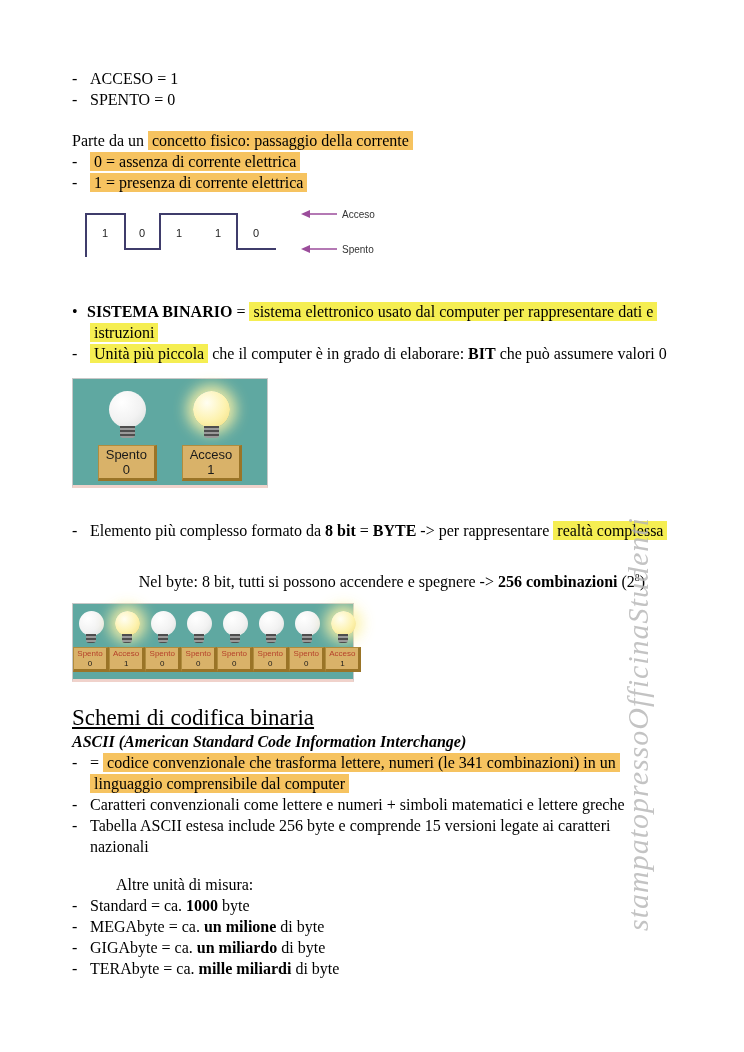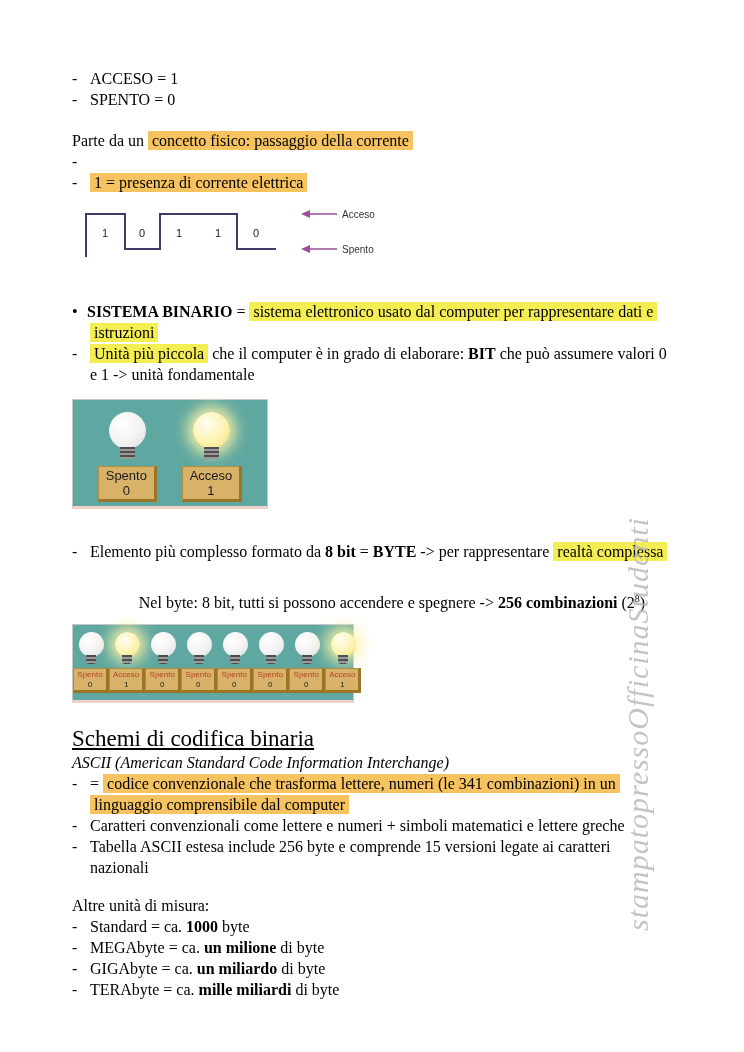--- a/index.html
+++ b/index.html
@@ -7,21 +7,21 @@
     position:relative; width:744px; height:1052px; background:#ffffff;
     font-family:"Liberation Serif", serif; font-size:16px; color:#000;
     overflow:hidden;
   }
   .doc { position:absolute; top:68px; left:72px; width:640px; }
   .line { position:relative; line-height:21px; min-height:21px; white-space:nowrap; }
   .line.indent { padding-left:18px; }
   .line.bullet-ind { padding-left:15px; }
   .marker { position:absolute; left:0; top:0; }
   .run.b  { font-weight:bold; }
-  .run.bi { font-weight:normal; font-style:italic; }
+  .run.bi { font-weight:bold; font-style:italic; }
   .run.u  { text-decoration:underline; font-size:23px; }
   .run.sup{ vertical-align:super; font-size:10px; font-weight:normal; }
   .run.hl { padding:1px 4px; }
   .run.hl-o { background:var(--hl-o); }
   .run.hl-y { background:var(--hl-y); }
   .heading { line-height:23px; min-height:23px; }
 
   
   .wavefig { margin-left:12px; }
 
@@ -64,40 +64,39 @@
   }
 </style>
 </head>
 <body>
 
 <div class="page" style="--hl-o: #f6c360; --hl-y: #f5ee52; --teal: #5fa8a1; --plaque: #d9b269; --wm: #b5b5b5;">
   <div class="doc" id="doc-body">
       <div class="line indent"><span class="marker">-</span><span class="run">ACCESO = 1</span></div>
       <div class="line indent"><span class="marker">-</span><span class="run">SPENTO = 0</span></div>
       <div class="line" style="margin-top: 20px;"><span class="run">Parte da un </span><span class="run hl hl-o">concetto fisico: passaggio della corrente</span></div>
-      <div class="line indent"><span class="marker">-</span></div>
+      <div class="line indent"><span class="marker">-</span><span class="run hl hl-o">0 = assenza di corrente elettrica</span></div>
       <div class="line indent"><span class="marker">-</span><span class="run hl hl-o">1 = presenza di corrente elettrica</span></div>
       <div class="wavefig" style="margin-top: 6px;"><svg width="310" height="72">
           <polyline points="2,58 2,15 41,15 41,50 76,50 76,15 153,15 153,50 192,50" fill="none" stroke="#3f3c6b" stroke-width="2"></polyline>
           <text x="21" y="38" font-family="Liberation Sans, sans-serif" font-size="11" fill="#222" text-anchor="middle">1</text>
           <text x="58" y="38" font-family="Liberation Sans, sans-serif" font-size="11" fill="#222" text-anchor="middle">0</text>
           <text x="95" y="38" font-family="Liberation Sans, sans-serif" font-size="11" fill="#222" text-anchor="middle">1</text>
           <text x="134" y="38" font-family="Liberation Sans, sans-serif" font-size="11" fill="#222" text-anchor="middle">1</text>
           <text x="172" y="38" font-family="Liberation Sans, sans-serif" font-size="11" fill="#222" text-anchor="middle">0</text>
           <line x1="225" y1="15" x2="253" y2="15" stroke="#9b4d9b" stroke-width="1.5"></line>
           <polygon points="217,15 226,11 226,19" fill="#9b4d9b"></polygon>
           <text x="258" y="19" font-family="Liberation Sans, sans-serif" font-size="10" fill="#333">Acceso</text>
           <line x1="225" y1="50" x2="253" y2="50" stroke="#9b4d9b" stroke-width="1.5"></line>
           <polygon points="217,50 226,46 226,54" fill="#9b4d9b"></polygon>
           <text x="258" y="54" font-family="Liberation Sans, sans-serif" font-size="10" fill="#333">Spento</text>
         </svg></div>
       <div class="line bullet-ind" style="margin-top: 26px;"><span class="marker">•</span><span class="run b">SISTEMA BINARIO</span><span class="run"> = </span><span class="run hl hl-y">sistema elettronico usato dal computer per rappresentare dati e</span></div>
       <div class="line indent"><span class="run hl hl-y">istruzioni</span></div>
       <div class="line indent"><span class="marker">-</span><span class="run hl hl-y">Unità più piccola</span><span class="run"> che il computer è in grado di elaborare: </span><span class="run b">BIT</span><span class="run"> che può assumere valori 0</span></div>
-      <div class="line indent"><span class="run">e 1 -&gt; unità fondamentale</span></div>
       <div class="fig fig-large" style="margin-top: 14px;">
         <div class="bulb-unit">
           <div class="glass"></div>
           <div class="base"></div>
           <div class="plaque">
             <div class="plq-word" style="color: rgb(26, 26, 26);">Spento</div>
             <div class="plq-num">0</div>
           </div>
         </div>
         <div class="bulb-unit">
@@ -177,20 +176,20 @@
           </div>
         </div>
       </div>
       <div class="line heading" style="margin-top: 24px;"><span class="run u">Schemi di codifica binaria</span></div>
       <div class="line"><span class="run bi">ASCII (American Standard Code Information Interchange)</span></div>
       <div class="line indent"><span class="marker">-</span><span class="run">= </span><span class="run hl hl-o">codice convenzionale che trasforma lettere, numeri (le 341 combinazioni) in un</span></div>
       <div class="line indent"><span class="run hl hl-o">linguaggio comprensibile dal computer</span></div>
       <div class="line indent"><span class="marker">-</span><span class="run">Caratteri convenzionali come lettere e numeri + simboli matematici e lettere greche</span></div>
       <div class="line indent"><span class="marker">-</span><span class="run">Tabella ASCII estesa include 256 byte e comprende 15 versioni legate ai caratteri</span></div>
       <div class="line indent"><span class="run">nazionali</span></div>
-      <div class="line" style="margin-top: 17px;"><span class="run">Altre unità di misura:</span></div>
+      <div class="line" style="margin-top: 17px; margin-left: 44px;"><span class="run">Altre unità di misura:</span></div>
       <div class="line indent"><span class="marker">-</span><span class="run">Standard = ca. </span><span class="run b">1000</span><span class="run"> byte</span></div>
       <div class="line indent"><span class="marker">-</span><span class="run">MEGAbyte = ca. </span><span class="run b">un milione</span><span class="run"> di byte</span></div>
       <div class="line indent"><span class="marker">-</span><span class="run">GIGAbyte = ca. </span><span class="run b">un miliardo</span><span class="run"> di byte</span></div>
       <div class="line indent"><span class="marker">-</span><span class="run">TERAbyte = ca. </span><span class="run b">mille miliardi</span><span class="run"> di byte</span></div>
     </div>
   <div class="watermark">stampatopressoOfficinaStudenti</div>
 </div>
 
 </body></html>

